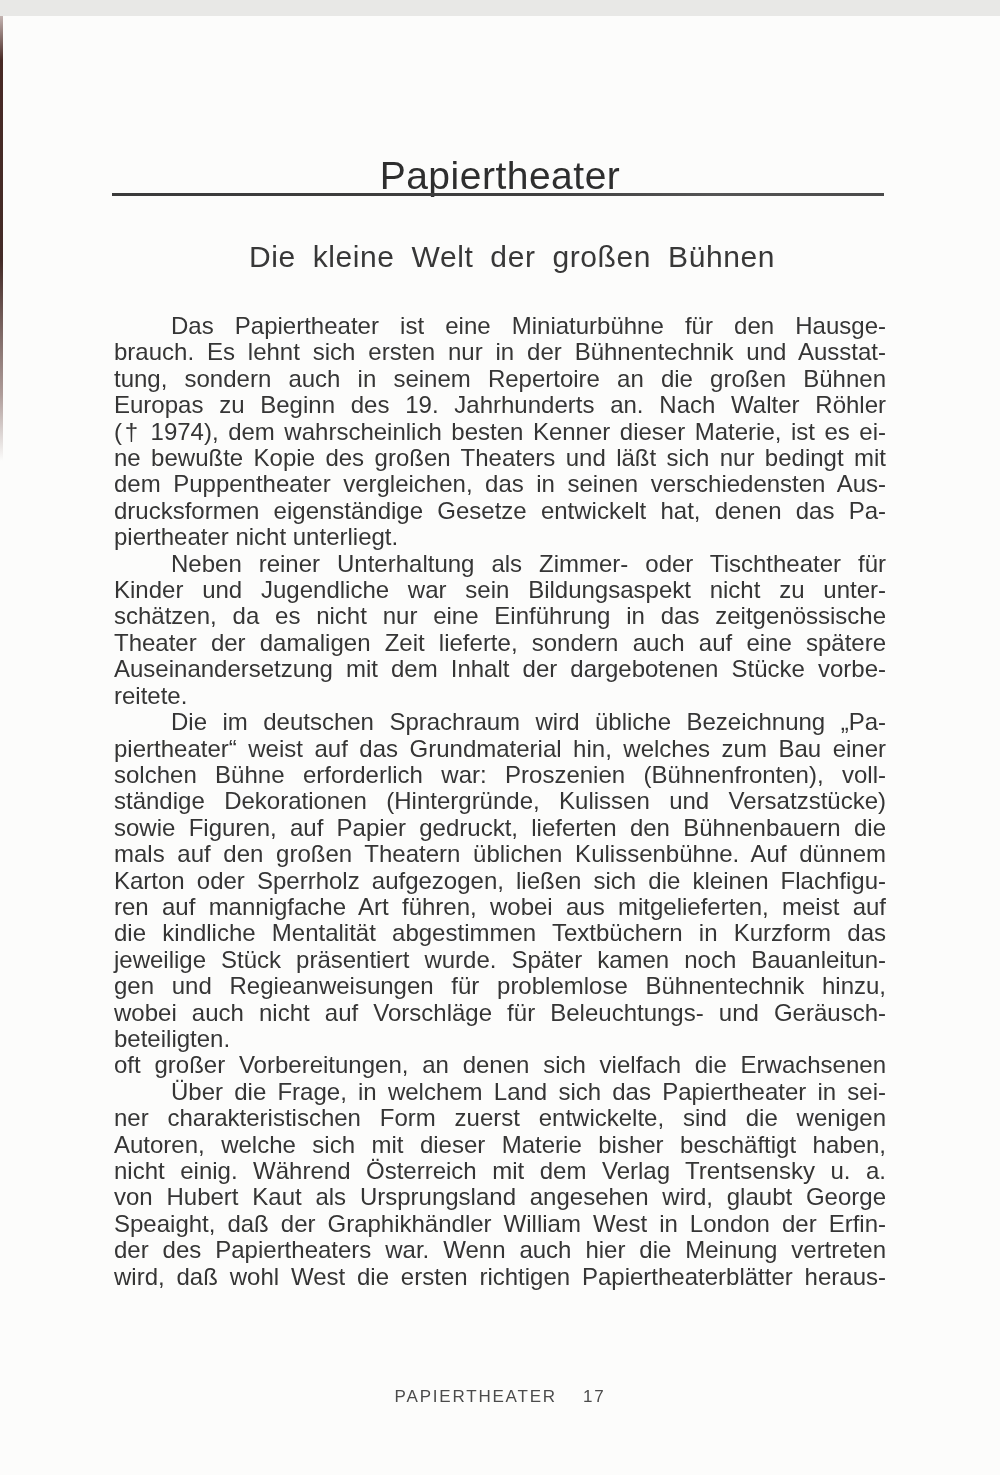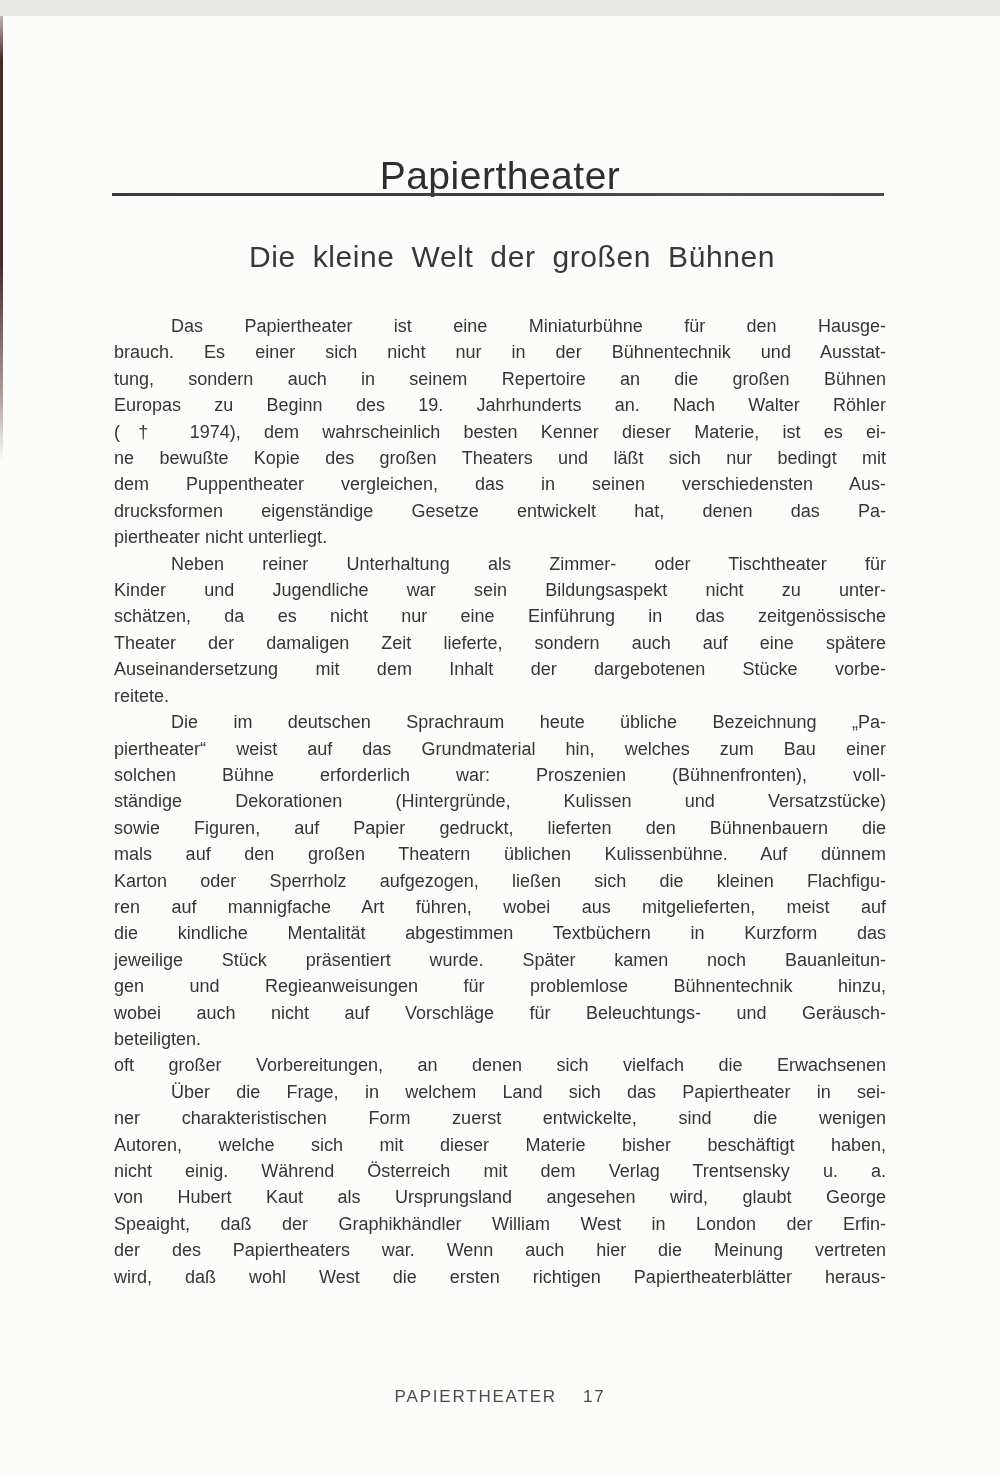--- a/index.html
+++ b/index.html
@@ -62,21 +62,21 @@
     font-weight: 400;
     letter-spacing: 0.6px;
     word-spacing: 8px;
     color: #383838;
   }
   .body-text {
     position: absolute;
     top: 297px;
     left: 114px;
     width: 772px;
-    font-size: 18px;
+    font-size: 24px;
     line-height: 26.4px;
     color: #353535;
   }
   .para { margin: 0; }
   .line {
     text-align: justify;
     text-align-last: justify;
     white-space: normal;
   }
   .line.first { text-indent: 57px; }
@@ -114,39 +114,39 @@
 
   <h1 class="title">Papiertheater</h1>
 
   <div class="title-rule"></div>
 
   <h2 class="subtitle">Die kleine Welt der großen Bühnen</h2>
 
   <div class="body-text">
       <div class="para">
         <div class="line first">Das Papiertheater ist eine Miniaturbühne für den Hausge-</div>
-        <div class="line">brauch. Es einer sich nicht nur in der Bühnentechnik und Ausstat-</div>
+        <div class="line">brauch. Es lehnt sich ersten nur in der Bühnentechnik und Ausstat-</div>
         <div class="line">tung, sondern auch in seinem Repertoire an die großen Bühnen</div>
         <div class="line">Europas zu Beginn des 19. Jahrhunderts an. Nach Walter Röhler</div>
         <div class="line">(† 1974), dem wahrscheinlich besten Kenner dieser Materie, ist es ei-</div>
         <div class="line">ne bewußte Kopie des großen Theaters und läßt sich nur bedingt mit</div>
         <div class="line">dem Puppentheater vergleichen, das in seinen verschiedensten Aus-</div>
         <div class="line">drucksformen eigenständige Gesetze entwickelt hat, denen das Pa-</div>
         <div class="line last">piertheater nicht unterliegt.</div>
       </div>
       <div class="para">
         <div class="line first">Neben reiner Unterhaltung als Zimmer- oder Tischtheater für</div>
         <div class="line">Kinder und Jugendliche war sein Bildungsaspekt nicht zu unter-</div>
         <div class="line">schätzen, da es nicht nur eine Einführung in das zeitgenössische</div>
         <div class="line">Theater der damaligen Zeit lieferte, sondern auch auf eine spätere</div>
         <div class="line">Auseinandersetzung mit dem Inhalt der dargebotenen Stücke vorbe-</div>
         <div class="line last">reitete.</div>
       </div>
       <div class="para">
-        <div class="line first">Die im deutschen Sprachraum heute übliche Bezeichnung „Pa-</div>
+        <div class="line first">Die im deutschen Sprachraum wird übliche Bezeichnung „Pa-</div>
         <div class="line">piertheater“ weist auf das Grundmaterial hin, welches zum Bau einer</div>
         <div class="line">solchen Bühne erforderlich war: Proszenien (Bühnenfronten), voll-</div>
         <div class="line">ständige Dekorationen (Hintergründe, Kulissen und Versatzstücke)</div>
         <div class="line">sowie Figuren, auf Papier gedruckt, lieferten den Bühnenbauern die</div>
         <div class="line">mals auf den großen Theatern üblichen Kulissenbühne. Auf dünnem</div>
         <div class="line">Karton oder Sperrholz aufgezogen, ließen sich die kleinen Flachfigu-</div>
         <div class="line">ren auf mannigfache Art führen, wobei aus mitgelieferten, meist auf</div>
         <div class="line">die kindliche Mentalität abgestimmen Textbüchern in Kurzform das</div>
         <div class="line">jeweilige Stück präsentiert wurde. Später kamen noch Bauanleitun-</div>
         <div class="line">gen und Regieanweisungen für problemlose Bühnentechnik hinzu,</div>

